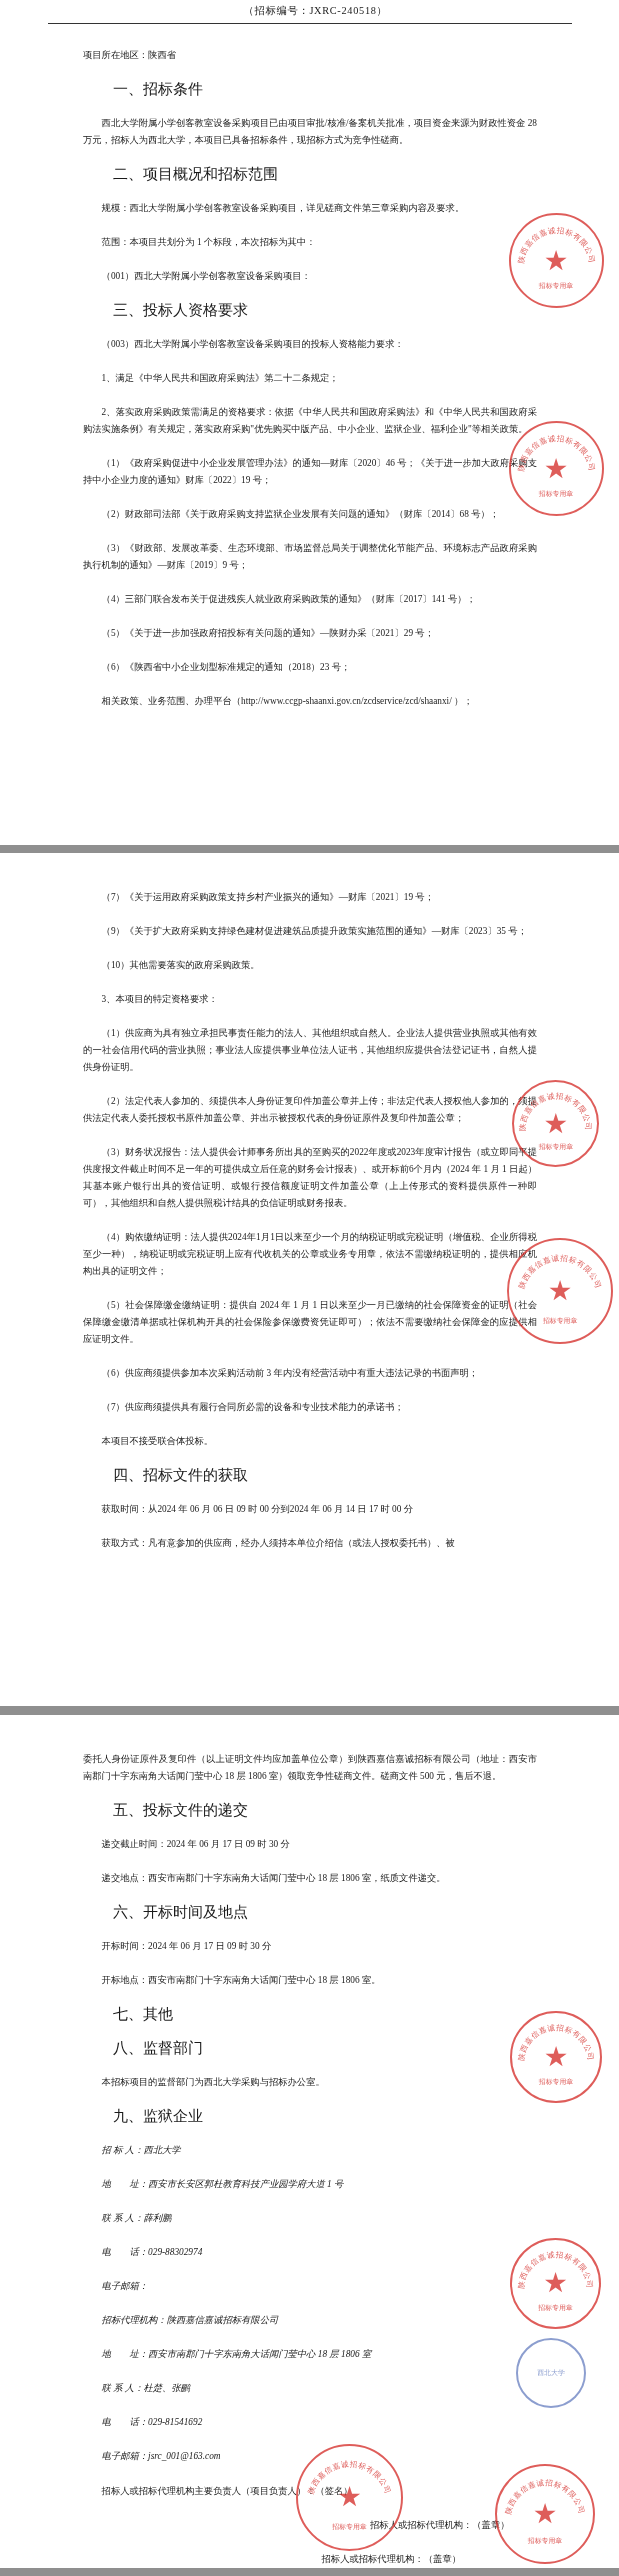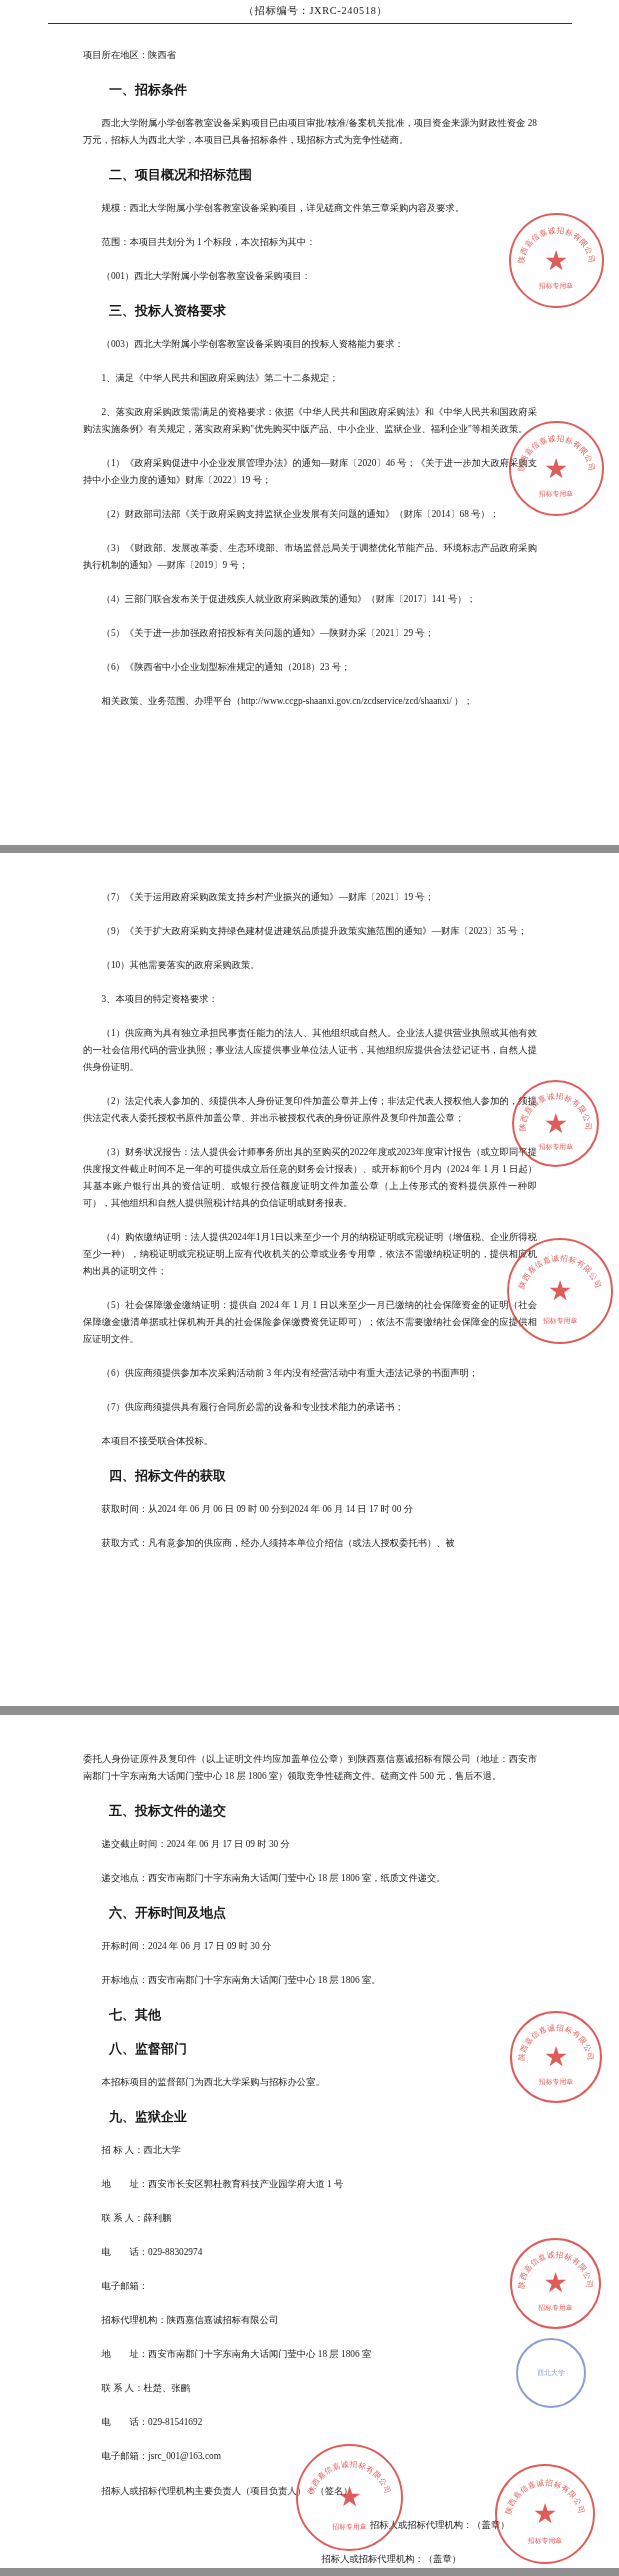--- a/index.html
+++ b/index.html
@@ -46,34 +46,35 @@
   }
 
   p {
     margin: 17px;
     font-size: 9.3px;
     line-height: 17px;
     text-align: justify;
   }
   .ind2 { text-indent: 2em; }
   .sec {
-    font-weight: bold;
-    font-size: 13px;
+    font-weight: normal;
+    font-size: 15px;
     margin-top: 6.2px;
     text-indent: 2em;
   }
   .blk { margin-top: 1.4px; }
 
   .topline {
     margin-top: 23.4px;
     font-size: 9.3px;
   }
 
   .kv-list p {
     text-indent: 2em;
+    font-style: italic;
   }
 
   .sign-block {
     margin-top: 18px;
     font-size: 9.3px;
     line-height: 20.6px;
   }
   .sign-1 { text-indent: 2em; }
   .sign-2 { text-align: right; padding-right: 27.5px; }
   .sign-3 { text-align: right; padding-right: 76px; }

